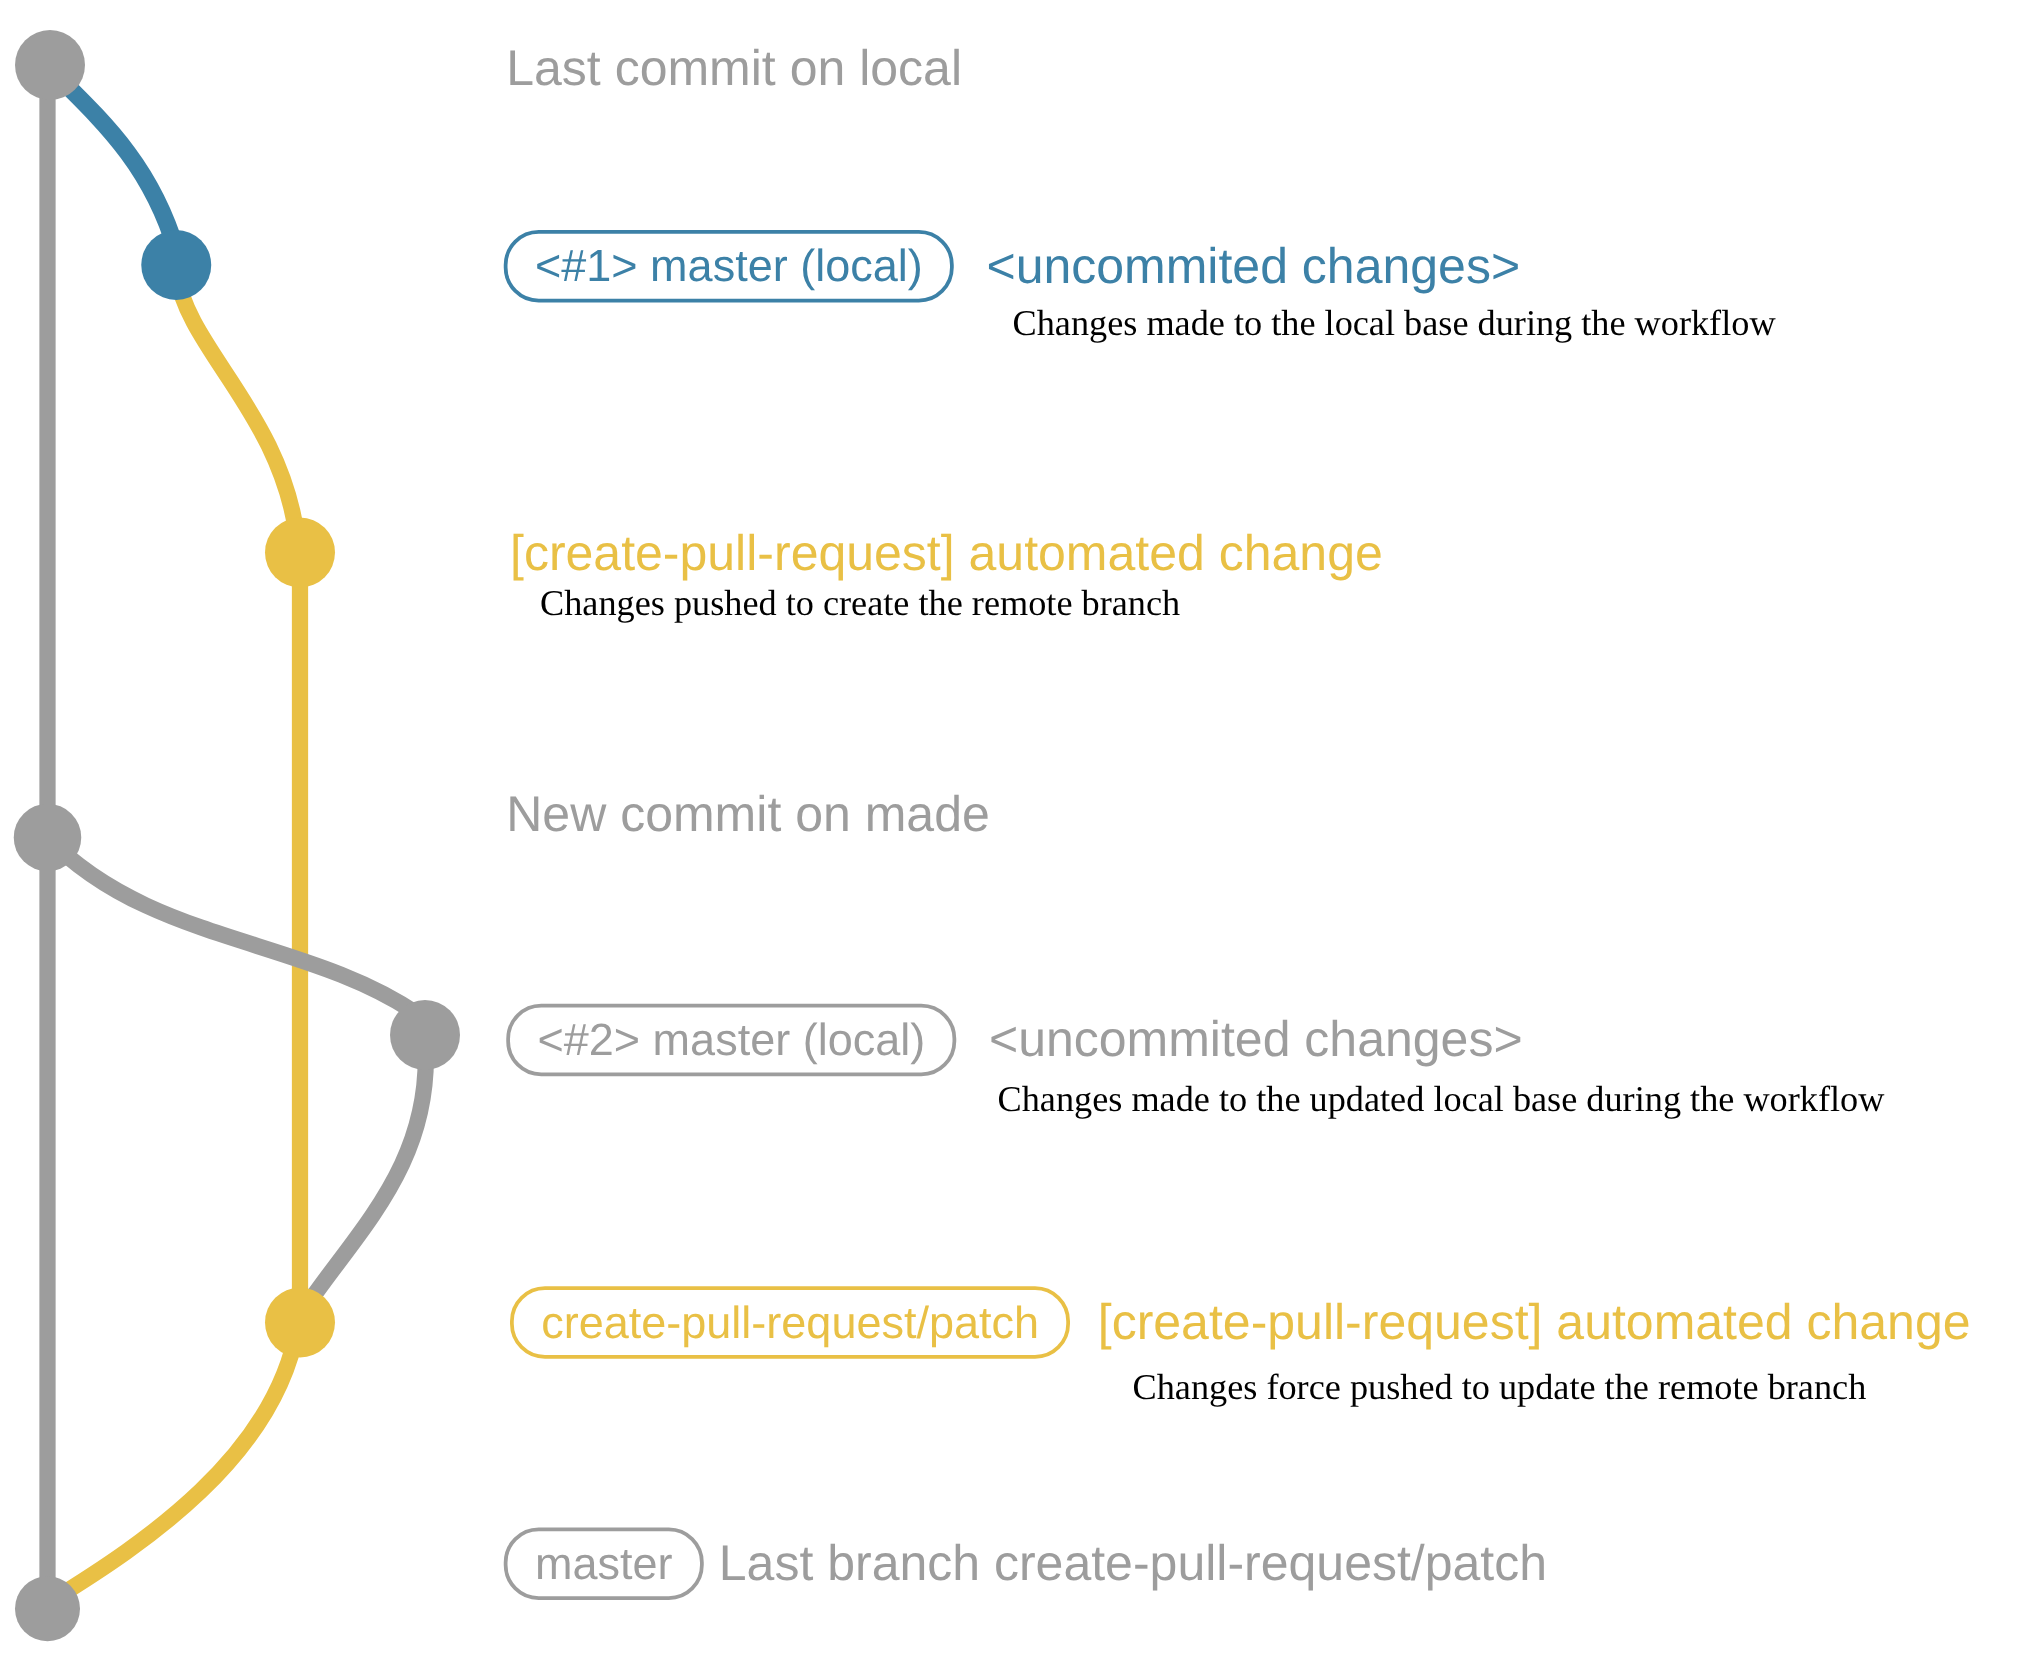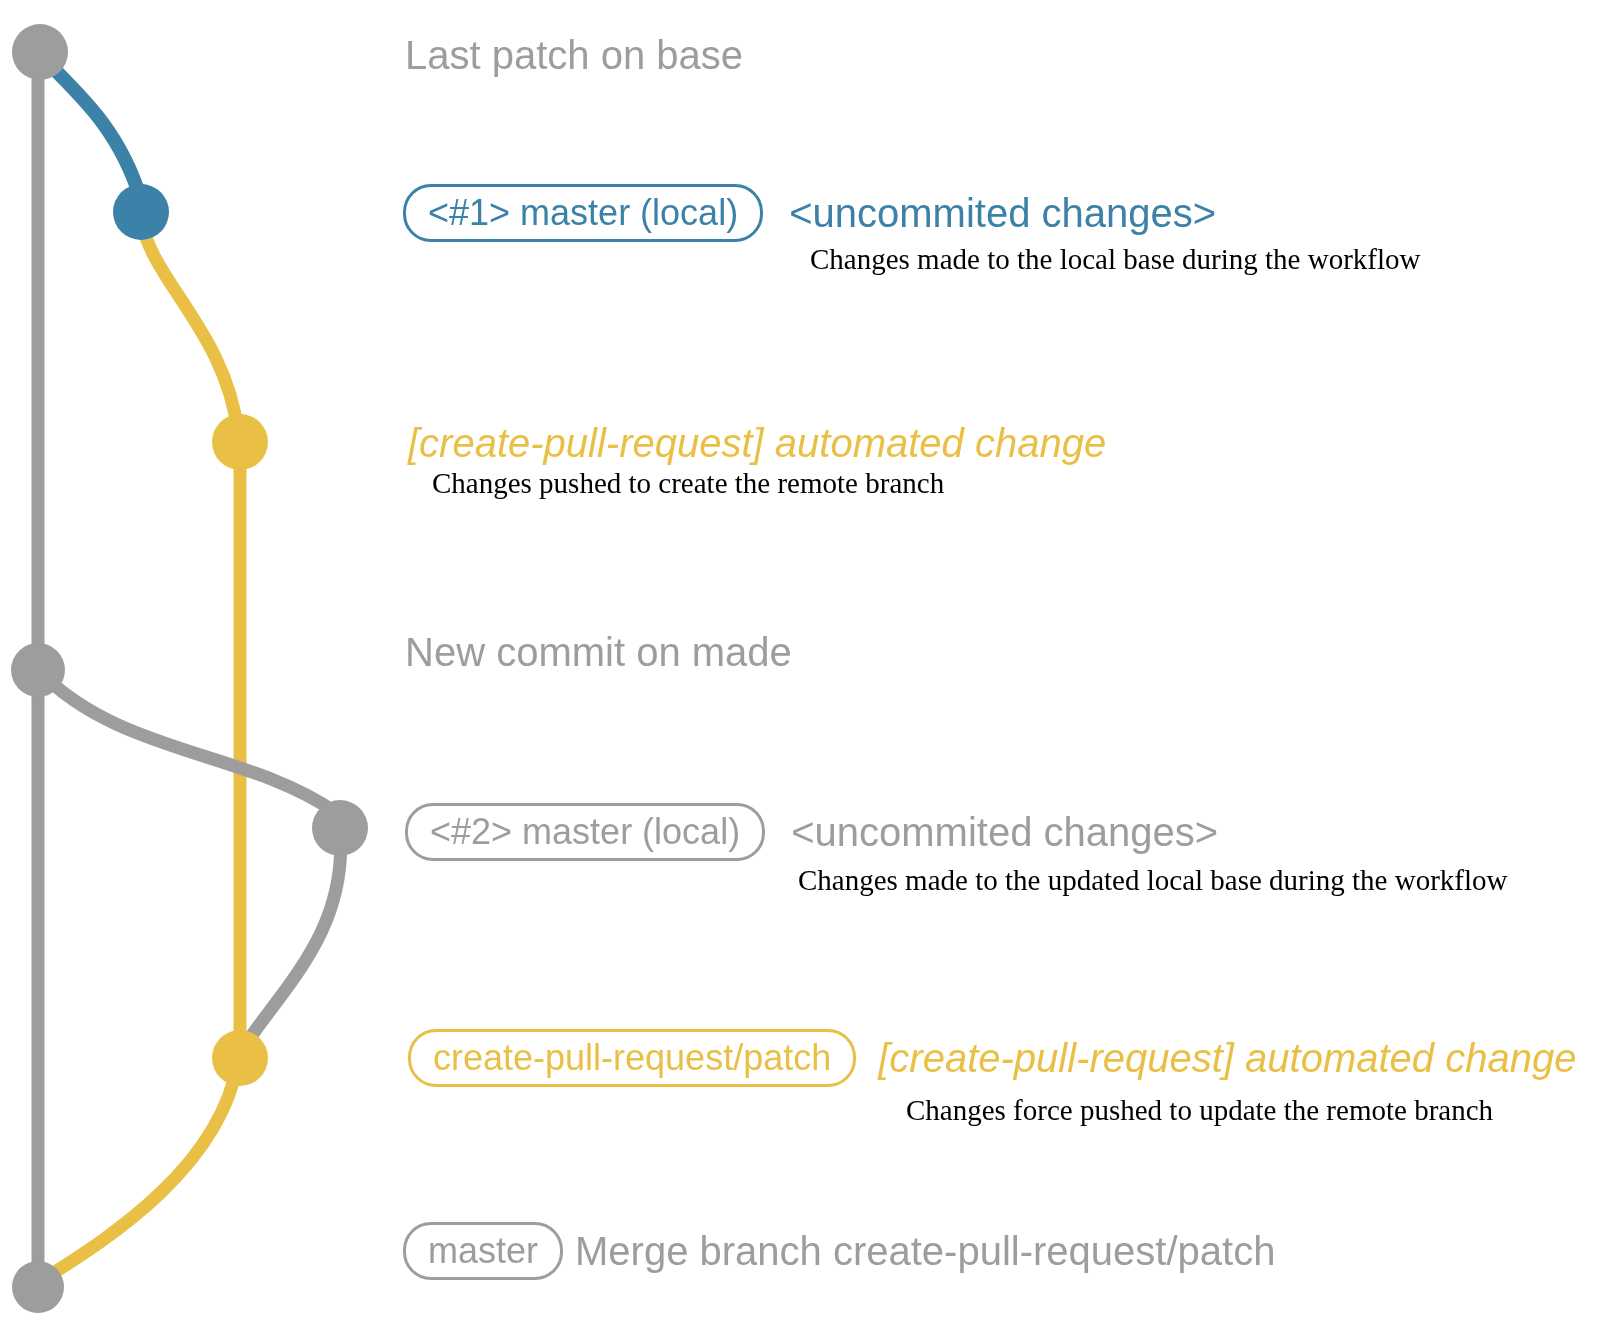--- a/index.html
+++ b/index.html
@@ -17,21 +17,21 @@
   .stroke-blue{stroke:var(--blue);}
   .stroke-yellow{stroke:var(--yellow);}
   .fill-gray{fill:var(--gray);}
   .fill-blue{fill:var(--blue);}
   .fill-yellow{fill:var(--yellow);}
 
   .row{position:absolute;display:flex;align-items:center;gap:26px;white-space:nowrap;}
   .label{font-size:40px;line-height:46px;}
   .gray-t{color:var(--gray);}
   .blue-t{color:var(--blue);}
-  .yellow-t{color:var(--yellow);font-style:italic;}
+  .yellow-t{color:var(--yellow);}
   .badge{
     display:inline-flex;align-items:center;justify-content:center;
     height:58px;padding:0 22px;border-radius:28px;border:3px solid;
     font-size:36px;box-sizing:border-box;
   }
   .badge.blue-b{border-color:var(--blue);color:var(--blue);}
   .badge.gray-b{border-color:var(--gray);color:var(--gray);}
   .badge.yellow-b{border-color:var(--yellow);color:var(--yellow);}
   .desc{
     position:absolute;white-space:nowrap;color:var(--ink);
@@ -58,21 +58,21 @@
     <circle class="fill-gray" cx="40" cy="52" r="28"></circle>
     <circle class="fill-blue" cx="141" cy="212" r="28"></circle>
     <circle class="fill-yellow" cx="240" cy="442" r="28"></circle>
     <circle class="fill-gray" cx="38" cy="670" r="27"></circle>
     <circle class="fill-gray" cx="340" cy="828" r="28"></circle>
     <circle class="fill-yellow" cx="240" cy="1058" r="28"></circle>
     <circle class="fill-gray" cx="38" cy="1287" r="26"></circle>
   </svg>
 
   <div class="row" style="left:405px;top:32px;">
-    <span class="label gray-t">Last patch on base</span>
+    <span class="label gray-t">Last commit on local</span>
   </div>
 
   <div class="row" style="left:403px;top:184px;">
     <span class="badge blue-b">
       <span>&lt;#1&gt; master (local)</span>
     </span>
     <span class="label blue-t">&lt;uncommited changes&gt;</span>
   </div>
   <div class="desc" style="left:810px;top:240px;">Changes made to the local base during the workflow</div>
 
@@ -98,16 +98,16 @@
       <span>create-pull-request/patch</span>
     </span>
     <span class="label yellow-t">[create-pull-request] automated change</span>
   </div>
   <div class="desc" style="left:906px;top:1091px;">Changes force pushed to update the remote branch</div>
 
   <div class="row" style="left:403px;top:1222px;gap:12px;">
     <span class="badge gray-b">
       <span>master</span>
     </span>
-    <span class="label gray-t">Merge branch create-pull-request/patch</span>
+    <span class="label gray-t">Last branch create-pull-request/patch</span>
   </div>
 
 </div>
 
 </body></html>

